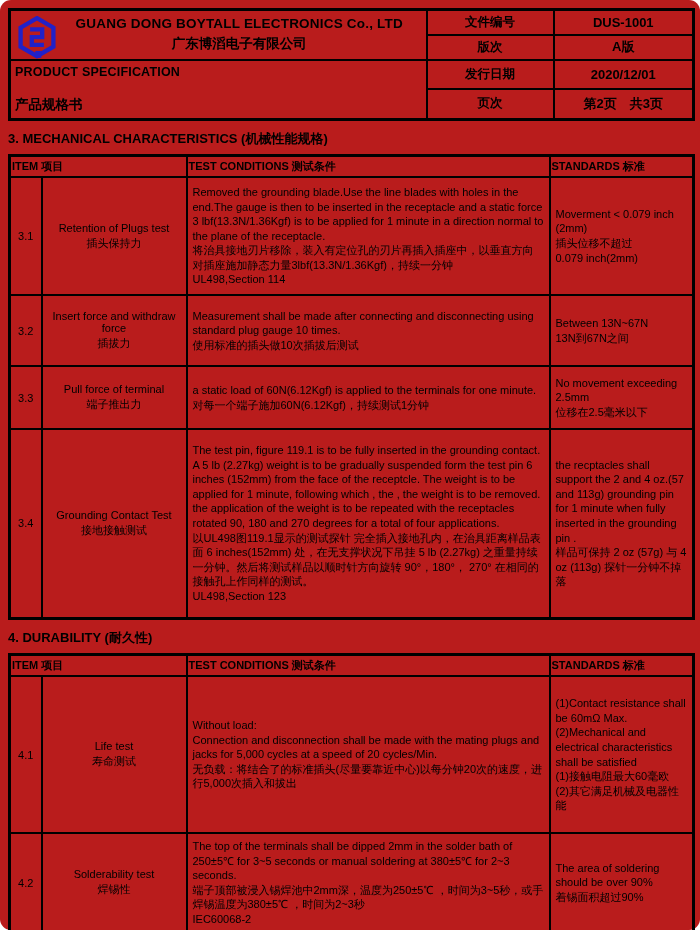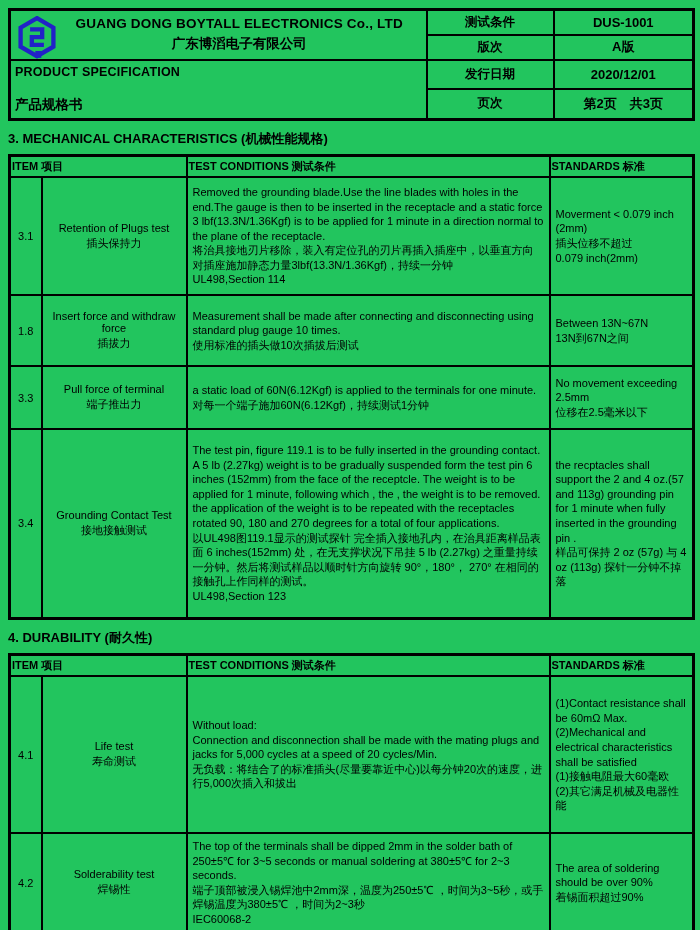--- a/index.html
+++ b/index.html
@@ -2,21 +2,21 @@
 <html><head>
 <meta charset="utf-8">
 <style>
   * { box-sizing: border-box; margin: 0; padding: 0; }
   html,body { width: 700px; background: #fff; }
   body {
     font-family: "Liberation Sans", sans-serif;
     color: #000;
     -webkit-font-smoothing: antialiased;
   }
-  .page { width: 700px; height: 930px; padding: 8px 8px 0 8px; background: #22c55e; }
+  .page { width: 700px; height: 930px; padding: 8px 8px 0 8px; background: #b91c1c; border-radius: 11px; }
 
   table { border-collapse: collapse; table-layout: fixed; width: 684px; }
   td, th { border: 2px solid #000; overflow: hidden; }
 
   
   .header-table { border: 3px solid #000; }
   .company-cell { width: 417px; position: relative; padding: 4px 4px 4px 46px; }
   .company-names { text-align: center; }
   .company-en { font-weight: bold; font-size: 13.5px; letter-spacing: 0.2px; }
   .company-cn { font-weight: bold; font-size: 13.5px; margin-top: 4px; }
@@ -86,21 +86,21 @@
             <polygon points="22,2 41,13 41,35 22,46 3,35 3,13" fill="none" stroke="#2121c8" stroke-width="5"></polygon>
             <path d="M14 15 h14 v9 h-12 v9 h14" fill="none" stroke="#2121c8" stroke-width="5"></path>
             <rect x="20" y="40" width="7" height="8" fill="#2121c8"></rect>
           </svg>
         </span>
         <div class="company-names">
           <div class="company-en">GUANG DONG BOYTALL ELECTRONICS Co., LTD</div>
           <div class="company-cn">广东博滔电子有限公司</div>
         </div>
       </td>
-      <td class="meta-label-cell">测试条件</td>
+      <td class="meta-label-cell">文件编号</td>
       <td class="meta-value-cell">DUS-1001</td>
     </tr>
     <tr>
       <td class="meta-label-cell">版次</td>
       <td class="meta-value-cell">A版</td>
     </tr>
     <tr>
       <td class="title-cell" rowspan="2">
         <div class="doc-title-en">PRODUCT SPECIFICATION</div>
         <div class="doc-title-cn">产品规格书</div>
@@ -137,21 +137,21 @@
         <span class="name-cn">插头保持力</span>
       </td>
       <td class="cell-cond">Removed the grounding blade.Use the line blades with holes in the end.The gauge is then to be inserted in the receptacle and a static force 3 lbf(13.3N/1.36Kgf) is to be applied for 1 minute in a direction normal to the plane of the receptacle.
 将治具接地刃片移除，装入有定位孔的刃片再插入插座中，以垂直方向对插座施加静态力量3lbf(13.3N/1.36Kgf)，持续一分钟
 UL498,Section 114</td>
       <td class="cell-std">Moverment &lt; 0.079 inch (2mm)
 插头位移不超过
 0.079 inch(2mm)</td>
     </tr>
     <tr class="row-3-2">
-      <td class="cell-no">1.8</td>
+      <td class="cell-no">3.2</td>
       <td class="cell-name">
         <span class="name-en">Insert force and withdraw force</span>
         <span class="name-cn">插拔力</span>
       </td>
       <td class="cell-cond">Measurement shall be made after connecting and disconnecting using standard plug gauge 10 times.
 使用标准的插头做10次插拔后测试</td>
       <td class="cell-std">Between 13N~67N
 13N到67N之间</td>
     </tr>
     <tr class="row-3-3">

